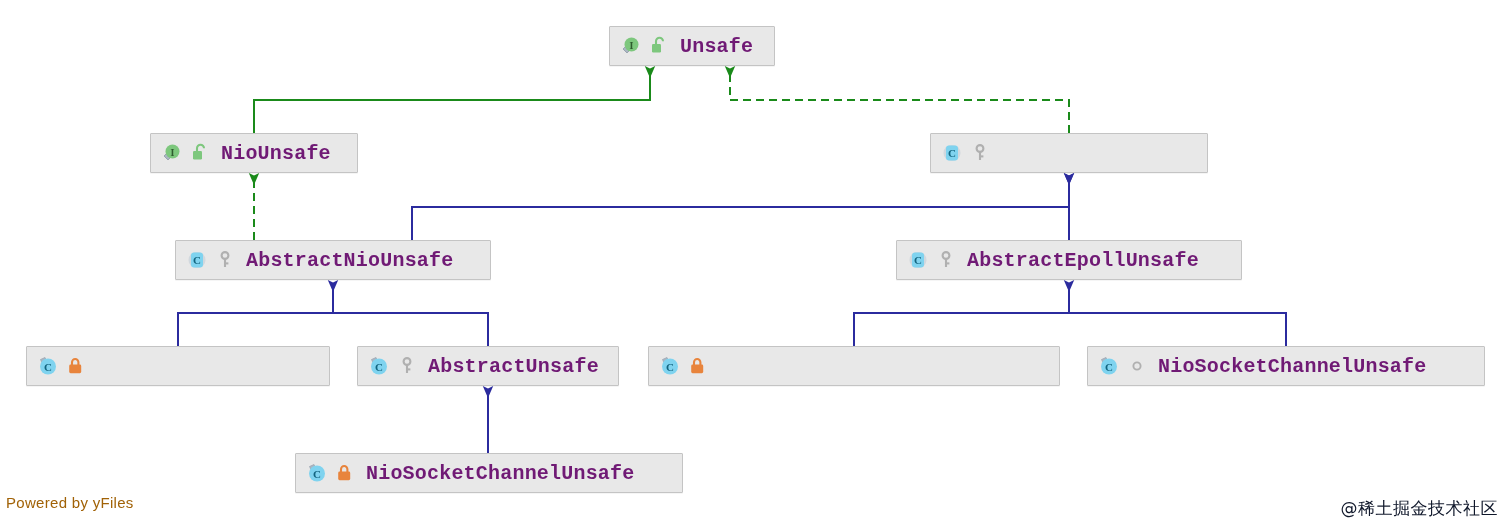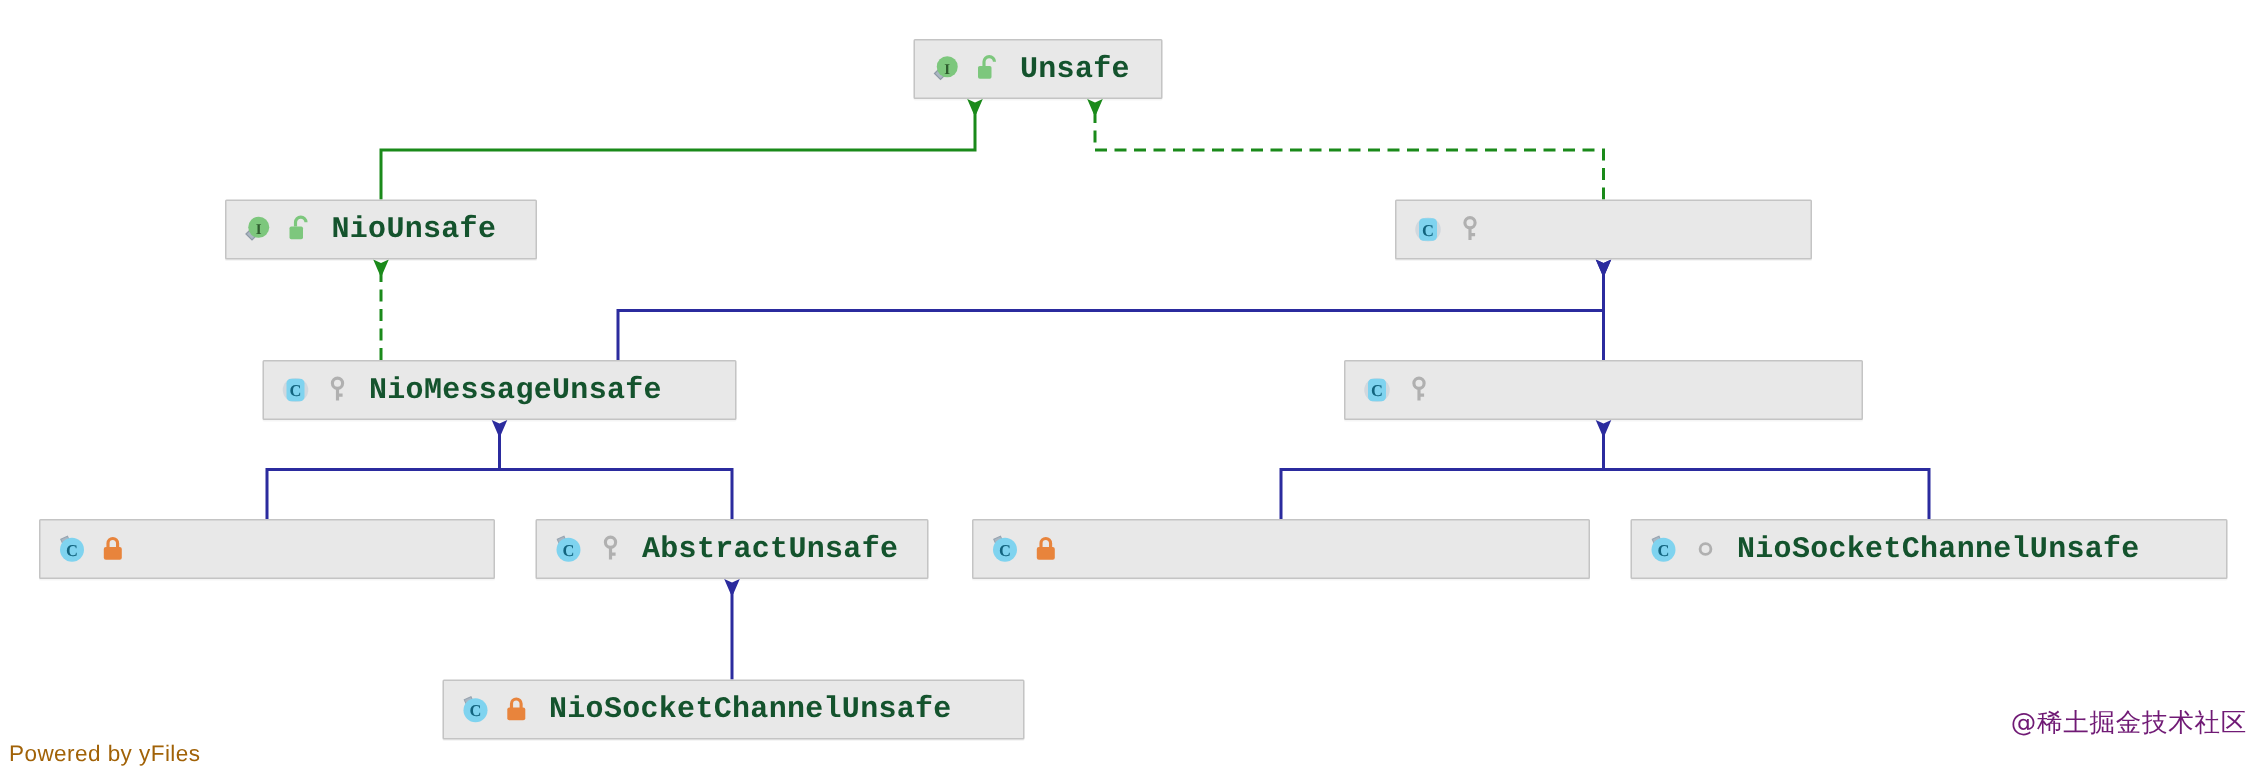--- a/index.html
+++ b/index.html
@@ -32,21 +32,21 @@
     border: 1px solid #c4c4c4;
     border-radius: 1px;
     height: 40px;
     padding: 0 14px 0 10px;
     box-shadow: 0 1px 0 rgba(0,0,0,0.04);
   }
   .node-label {
     font-family: "Liberation Mono", "DejaVu Sans Mono", monospace;
     font-size: 20px;
     font-weight: bold;
-    color: #14532d;
+    color: #701a75;
     letter-spacing: 0.2px;
     white-space: nowrap;
     margin-left: 10px;
   }
   .icons {
     display: flex;
     align-items: center;
     gap: 6px;
     flex: 0 0 auto;
   }
@@ -59,24 +59,24 @@
     left: 6px;
     bottom: 10px;
     font-family: "Liberation Sans", sans-serif;
     font-size: 15px;
     color: #a16207;
     letter-spacing: 0.3px;
   }
   .footer-right {
     position: absolute;
     right: 14px;
-    bottom: 28px;
+    bottom: 1px;
     font-family: "DejaVu Sans", "Liberation Sans", sans-serif;
     font-size: 17px;
-    color: #701a75;
+    color: #0f172a;
     letter-spacing: 0.5px;
   }
 </style>
 </head>
 <body>
 
 <div id="canvas">
 
   <svg class="edges" viewBox="0 0 1512 521">
     <defs>
@@ -158,35 +158,36 @@
             <ellipse cx="11" cy="11" rx="8.5" ry="8" fill="#cdd5dc" opacity="0.85"></ellipse>
             <rect x="5" y="3.5" width="12" height="15" rx="3" fill="#7fd3ef"></rect>
             <text x="11" y="15" font-family="Liberation Serif, serif" font-size="11" font-weight="bold" fill="#12647f" text-anchor="middle">C</text>
           </svg>
           <svg width="22" height="22" viewBox="0 0 22 22" class="ic">
             <circle cx="11" cy="6.5" r="3.4" fill="none" stroke="#b0b0b0" stroke-width="2.1"></circle>
             <path d="M11 9.6 L11 18" stroke="#b0b0b0" stroke-width="2.1"></path>
             <path d="M11 14.4 L14.4 14.4" stroke="#b0b0b0" stroke-width="2.1"></path>
           </svg>
         </span>
-        <span class="node-label">NioMessageUnsafe</span>
+        <span class="node-label">AbstractNioUnsafe</span>
       </div>
       <div class="node" style="left: 896px; top: 240px; width: 346px;">
         <span class="icons">
           <svg width="22" height="22" viewBox="0 0 22 22" class="ic">
             <ellipse cx="11" cy="11" rx="8.5" ry="8" fill="#cdd5dc" opacity="0.85"></ellipse>
             <rect x="5" y="3.5" width="12" height="15" rx="3" fill="#7fd3ef"></rect>
             <text x="11" y="15" font-family="Liberation Serif, serif" font-size="11" font-weight="bold" fill="#12647f" text-anchor="middle">C</text>
           </svg>
           <svg width="22" height="22" viewBox="0 0 22 22" class="ic">
             <circle cx="11" cy="6.5" r="3.4" fill="none" stroke="#b0b0b0" stroke-width="2.1"></circle>
             <path d="M11 9.6 L11 18" stroke="#b0b0b0" stroke-width="2.1"></path>
             <path d="M11 14.4 L14.4 14.4" stroke="#b0b0b0" stroke-width="2.1"></path>
           </svg>
         </span>
+        <span class="node-label">AbstractEpollUnsafe</span>
       </div>
       <div class="node" style="left: 26px; top: 346px; width: 304px;">
         <span class="icons">
           <svg width="22" height="22" viewBox="0 0 22 22" class="ic">
             <path d="M3.5 4.5 L8 2.5 L10 7 L5.5 9 Z" fill="#aab6c2" stroke="#98a4b0" stroke-width="0.7"></path>
             <ellipse cx="11" cy="11.5" rx="8" ry="8" fill="#7fd3ef"></ellipse>
             <text x="11" y="15.5" font-family="Liberation Serif, serif" font-size="11" font-weight="bold" fill="#12647f" text-anchor="middle">C</text>
           </svg>
           <svg width="22" height="22" viewBox="0 0 22 22" class="ic">
             <path d="M7 10 L7 7.2 A3.2 3.2 0 0 1 13.4 7.2 L13.4 10" fill="none" stroke="#e8843c" stroke-width="2.1"></path>

